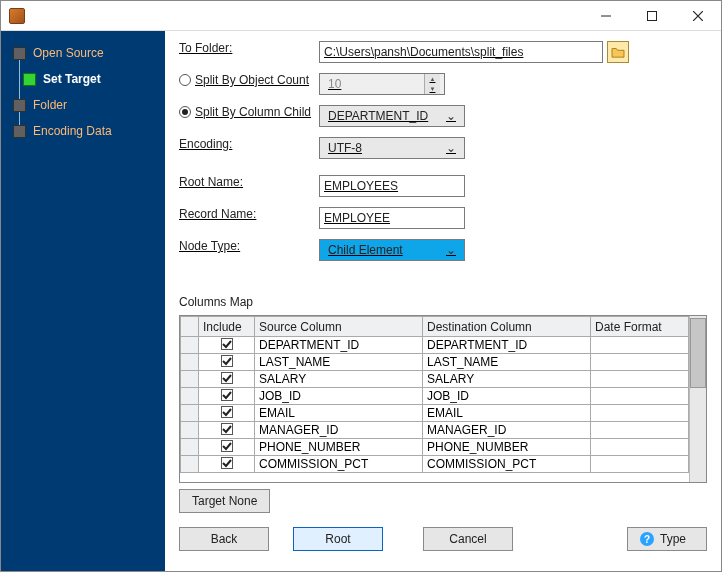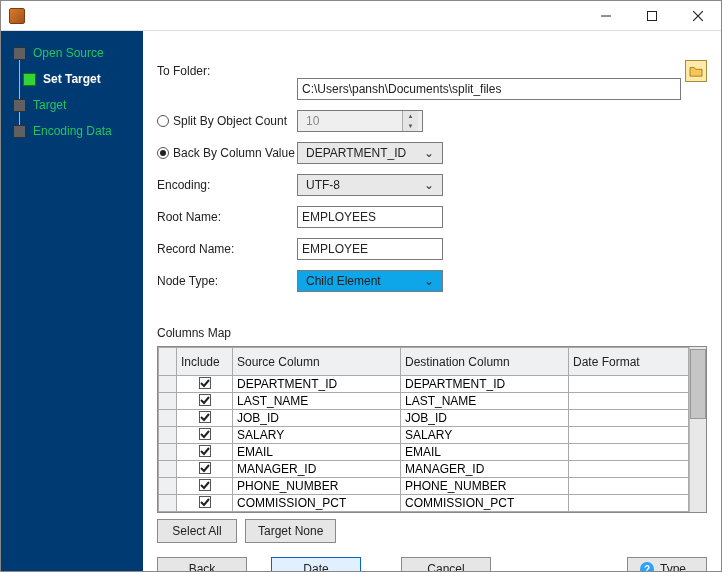--- a/index.html
+++ b/index.html
@@ -13,24 +13,24 @@
   .content { display:flex; height: calc(100% - 30px); }
   .sidebar { width: 164px; background: #003a73; color:#fff; padding: 8px 0; }
   .wizstep { position:relative; display:flex; align-items:center; height:24px; padding-left:32px; margin:2px 0; }
   .wizstep .sq { position:absolute; left:12px; width:13px; height:13px; background:#606060; border:1px solid #303030; }
   .wizstep.done .sq { background:#606060; }
   .wizstep.current .sq { background:#35d335; border-color:#0a7a0a; left:22px; }
   .wizstep.current { padding-left:42px; font-weight:bold; }
   .wizstep .line-v { position:absolute; left:18px; top:-4px; bottom:-4px; width:0; border-left:1px solid #9bb8d3; }
   .wizstep.first .line-v { top:12px; }
   .wizstep.last .line-v { bottom:12px; }
-  .wizstep .label { color:#22c55e; }
+  .wizstep .label { color:#fdba74; }
   .wizstep.current .label { color:#fff; }
   .main { flex:1; padding: 10px 14px 8px 14px; display:flex; flex-direction:column; }
-  .formrow { display:flex; align-items:center; margin-bottom:10px; }
+  .formrow { display:flex; align-items:flex-start; margin-bottom:10px;text-decoration:underline; }
   .formrow .lab { width:140px; color:#222; display:flex; align-items:center; gap:4px; }
   .radio { width:12px; height:12px; border:1px solid #555; border-radius:50%; display:inline-flex; align-items:center; justify-content:center; background:#fff; }
   .radio.sel::after { content:""; width:6px; height:6px; background:#222; border-radius:50%; display:block; }
   input.txt, .selectbox, .spinner { height:22px; border:1px solid #7a7a7a; background:#fff; padding:0 4px; color:#222; }
   input.txt { width: 318px; }
   .pathrow input.txt { width: 318px; }
   .browsebtn { width:22px; height:22px; margin-left:4px; border:1px solid #a58b3e; background:#ffe9a8; display:flex; align-items:center; justify-content:center; }
   .browsebtn svg { width:14px; height:12px; }
   .spinner { width:126px; display:flex; align-items:center; background:#efefef; color:#888; }
   .spinner .num { flex:1; padding-left:4px; }
@@ -38,21 +38,21 @@
   .spinner .arrows div { flex:1; display:flex; align-items:center; justify-content:center; font-size:6px; color:#555; background:#e5e5e5; }
   .selectbox { width:146px; display:flex; align-items:center; background:#e8e8e8; cursor:default; }
   .selectbox .val { flex:1; padding-left:4px; color:#222; }
   .selectbox .dd { width:18px; text-align:center; color:#333; }
   input.txt.med { width:146px; }
   .sectionlabel { margin:24px 0 6px 0; color:#222; }
   .tablewrap { border:1px solid #888; height:168px; display:flex; }
   .tablescroll { flex:1; overflow:hidden; }
   table.grid { border-collapse:collapse; width:100%; }
   table.grid th, table.grid td { border:1px solid #aaa; padding:0 4px; height:17px; text-align:left; font-weight:normal; background:#fff; white-space:nowrap; overflow:hidden; }
-  table.grid th { background:#eef0f2; color:#222; height:28px; }
+  table.grid th { background:#eef0f2; color:#222; height:20px; }
   table.grid td.chkcell { text-align:center; width:40px; }
   table.grid th.rowh, table.grid td.rowh { width:18px; background:#eef0f2; }
   .vscroll { width:17px; background:#e8e8e8; border-left:1px solid #bbb; display:flex; flex-direction:column; }
   .vscroll .thumb { background:#c6c6c6; border:1px solid #999; flex:0 0 70px; margin-top:2px; }
   .vscroll .track { flex:1; }
   .chk { width:12px; height:12px; border:1px solid #555; display:inline-flex; align-items:center; justify-content:center; background:#fff; }
   .chk.on svg { width:10px; height:10px; stroke:#222; stroke-width:2; fill:none; }
   .btnrow { display:flex; gap:8px; margin-top:6px; }
   button.btn { min-width:80px; height:24px; background:#e6e6e6; border:1px solid #8a8a8a; color:#222; padding:0 12px; cursor:default; }
   button.btn.primary { background:#e1f0ff; border:1.5px solid #0a64c2; }
@@ -92,34 +92,34 @@
       <span class="label">Open Source</span>
     </div>
     <div class="wizstep current">
       <div class="line-v"></div>
         <div class="sq"></div>
       <span class="label">Set Target</span>
     </div>
     <div class="wizstep">
       <div class="line-v"></div>
         <div class="sq"></div>
-      <span class="label">Target</span>
+      <span class="label">Folder</span>
     </div>
     <div class="wizstep last">
       <div class="line-v"></div>
         <div class="sq"></div>
       <span class="label">Encoding Data</span>
     </div>
   </div>
 
   <div class="main">
 
     <div class="formrow pathrow">
       <div class="lab">To Folder:</div>
-      <input class="txt" style="width: 384px; margin-top: 37px;" value="C:\Users\pansh\Documents\split_files">
+      <input class="txt" style="width: 284px;" value="C:\Users\pansh\Documents\split_files">
       <div class="browsebtn">
         <svg viewBox="0 0 16 14">
             <path d="M1 3 h5 l1.5 2 H15 v8 H1 z" fill="#f7c65b" stroke="#a07516"></path>
           </svg>
       </div>
     </div>
 
     <div class="formrow">
       <div class="lab">
         <span class="radio"></span>
@@ -130,21 +130,21 @@
         <div class="arrows">
             <div>▲</div>
             <div>▼</div>
           </div>
       </div>
     </div>
 
     <div class="formrow">
       <div class="lab">
         <span class="radio sel"></span>
-        <span>Back By Column Value</span>
+        <span>Split By Column Child</span>
       </div>
       <div class="selectbox">
         <span class="val">DEPARTMENT_ID</span>
         <span class="dd">⌄</span>
       </div>
     </div>
 
     <div class="formrow">
       <div class="lab">Encoding:</div>
       <div class="selectbox">
@@ -217,33 +217,33 @@
                 <td>LAST_NAME</td>
                 <td></td>
               </tr>
               <tr>
                 <td class="rowh"></td>
                 <td class="chkcell"><span class="chk on">
                     <svg viewBox="0 0 10 10">
                       <path d="M1 5 L4 8 L9 2"></path>
                     </svg>
                   </span></td>
+                <td>SALARY</td>
+                <td>SALARY</td>
+                <td></td>
+              </tr>
+              <tr>
+                <td class="rowh"></td>
+                <td class="chkcell"><span class="chk on">
+                    <svg viewBox="0 0 10 10">
+                      <path d="M1 5 L4 8 L9 2"></path>
+                    </svg>
+                  </span></td>
                 <td>JOB_ID</td>
                 <td>JOB_ID</td>
-                <td></td>
-              </tr>
-              <tr>
-                <td class="rowh"></td>
-                <td class="chkcell"><span class="chk on">
-                    <svg viewBox="0 0 10 10">
-                      <path d="M1 5 L4 8 L9 2"></path>
-                    </svg>
-                  </span></td>
-                <td>SALARY</td>
-                <td>SALARY</td>
                 <td></td>
               </tr>
               <tr>
                 <td class="rowh"></td>
                 <td class="chkcell"><span class="chk on">
                     <svg viewBox="0 0 10 10">
                       <path d="M1 5 L4 8 L9 2"></path>
                     </svg>
                   </span></td>
                 <td>EMAIL</td>
@@ -286,28 +286,27 @@
             </tbody>
         </table>
       </div>
       <div class="vscroll">
         <div class="thumb"></div>
         <div class="track"></div>
       </div>
     </div>
 
     <div class="btnrow">
-      <button class="btn">Select All</button>
       <button class="btn">Target None</button>
     </div>
 
     <div class="bottomrow">
       <button class="btn" style="min-width:90px">Back</button>
       <div style="width:24px"></div>
-      <button class="btn primary" style="min-width:90px">Date</button>
+      <button class="btn primary" style="min-width:90px">Root</button>
       <div style="width:40px"></div>
       <button class="btn" style="min-width:90px">Cancel</button>
       <div class="gap"></div>
       <button class="btn helpbtn">
         <span class="helpicon">?</span>
         <span>Type</span>
       </button>
     </div>
 
   </div>

